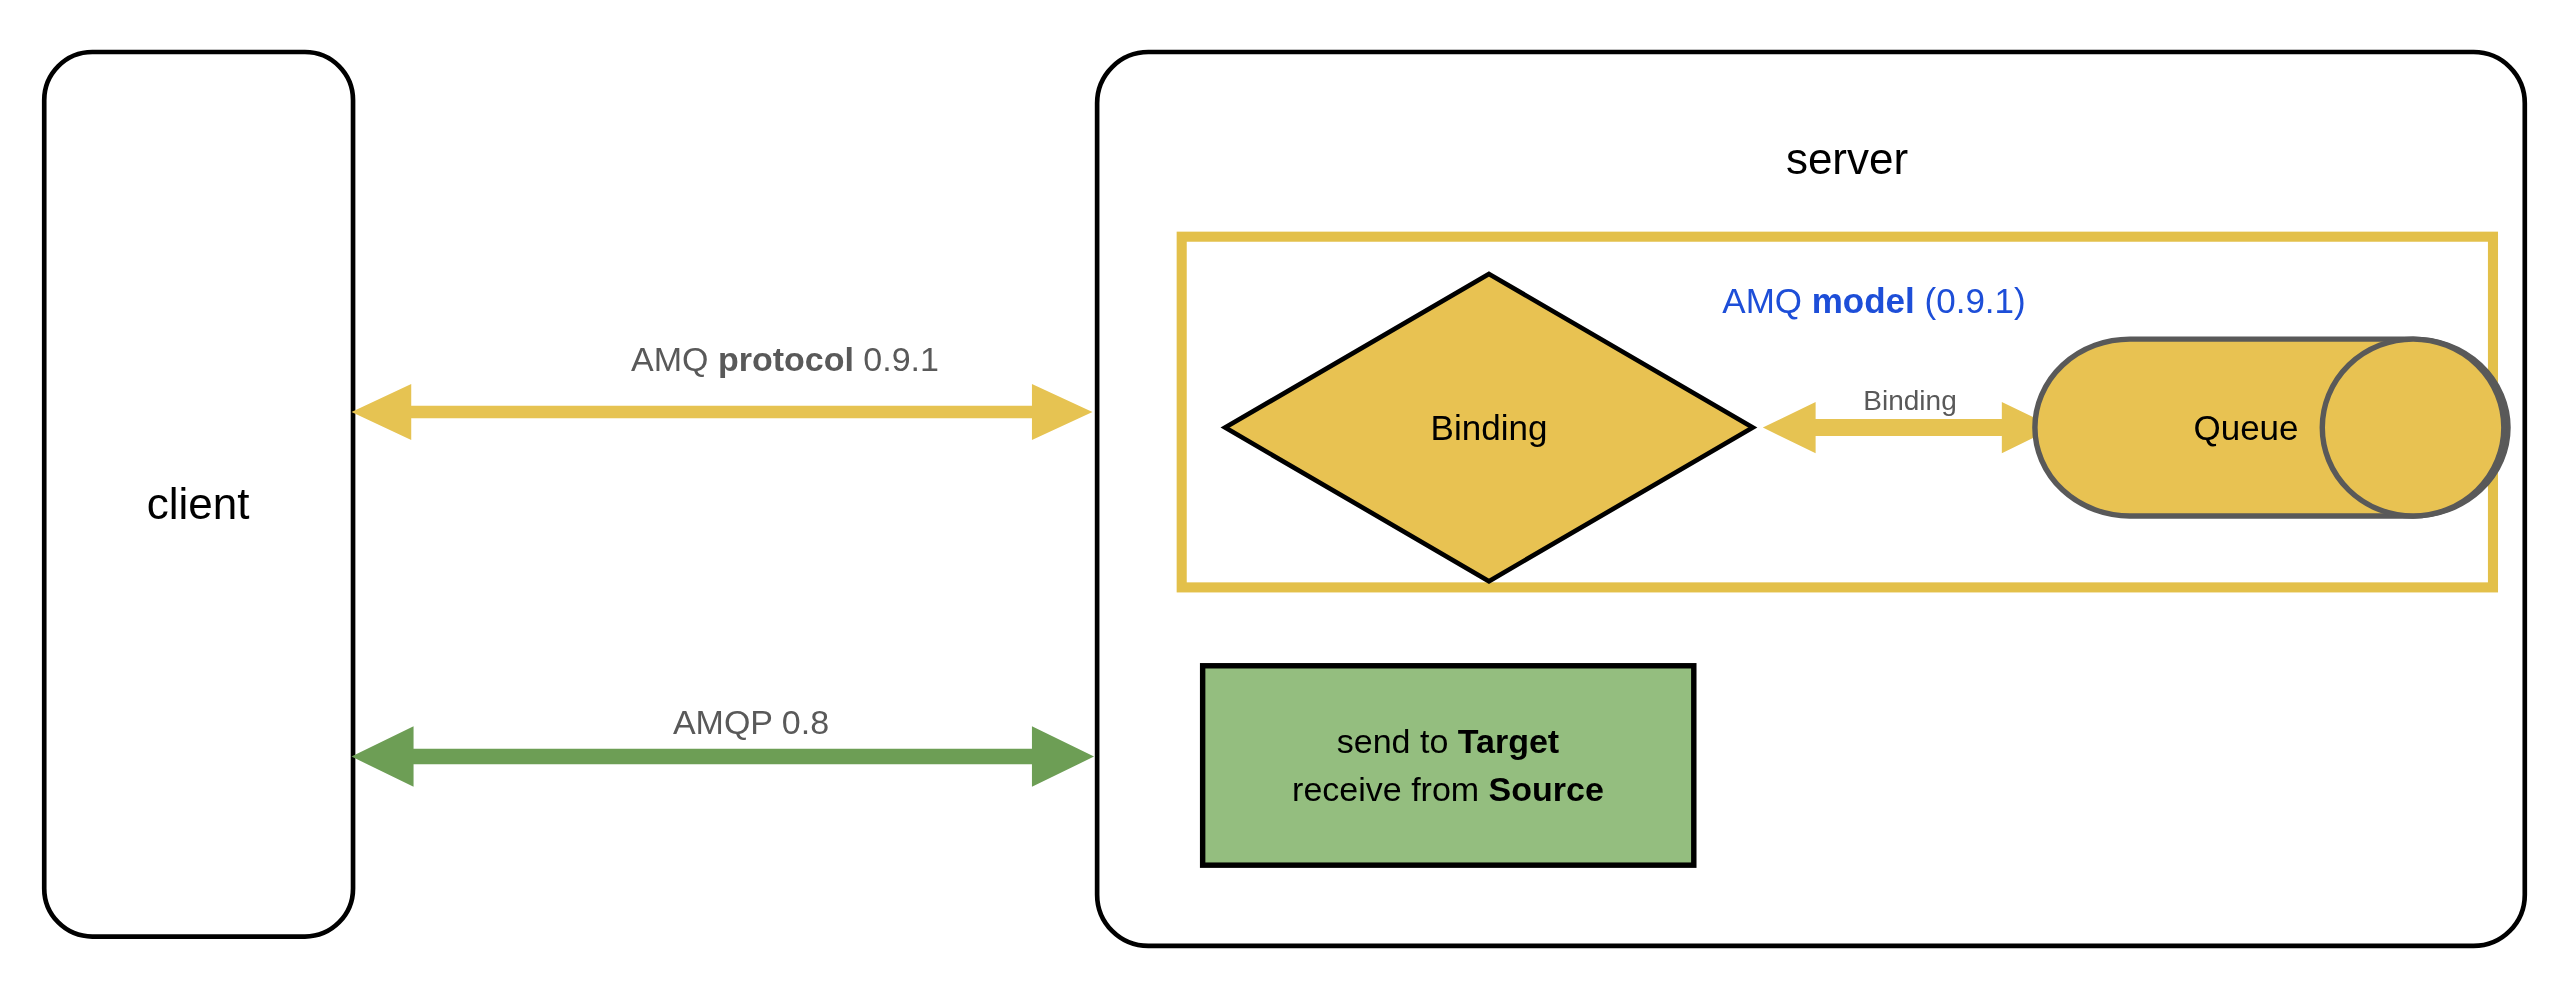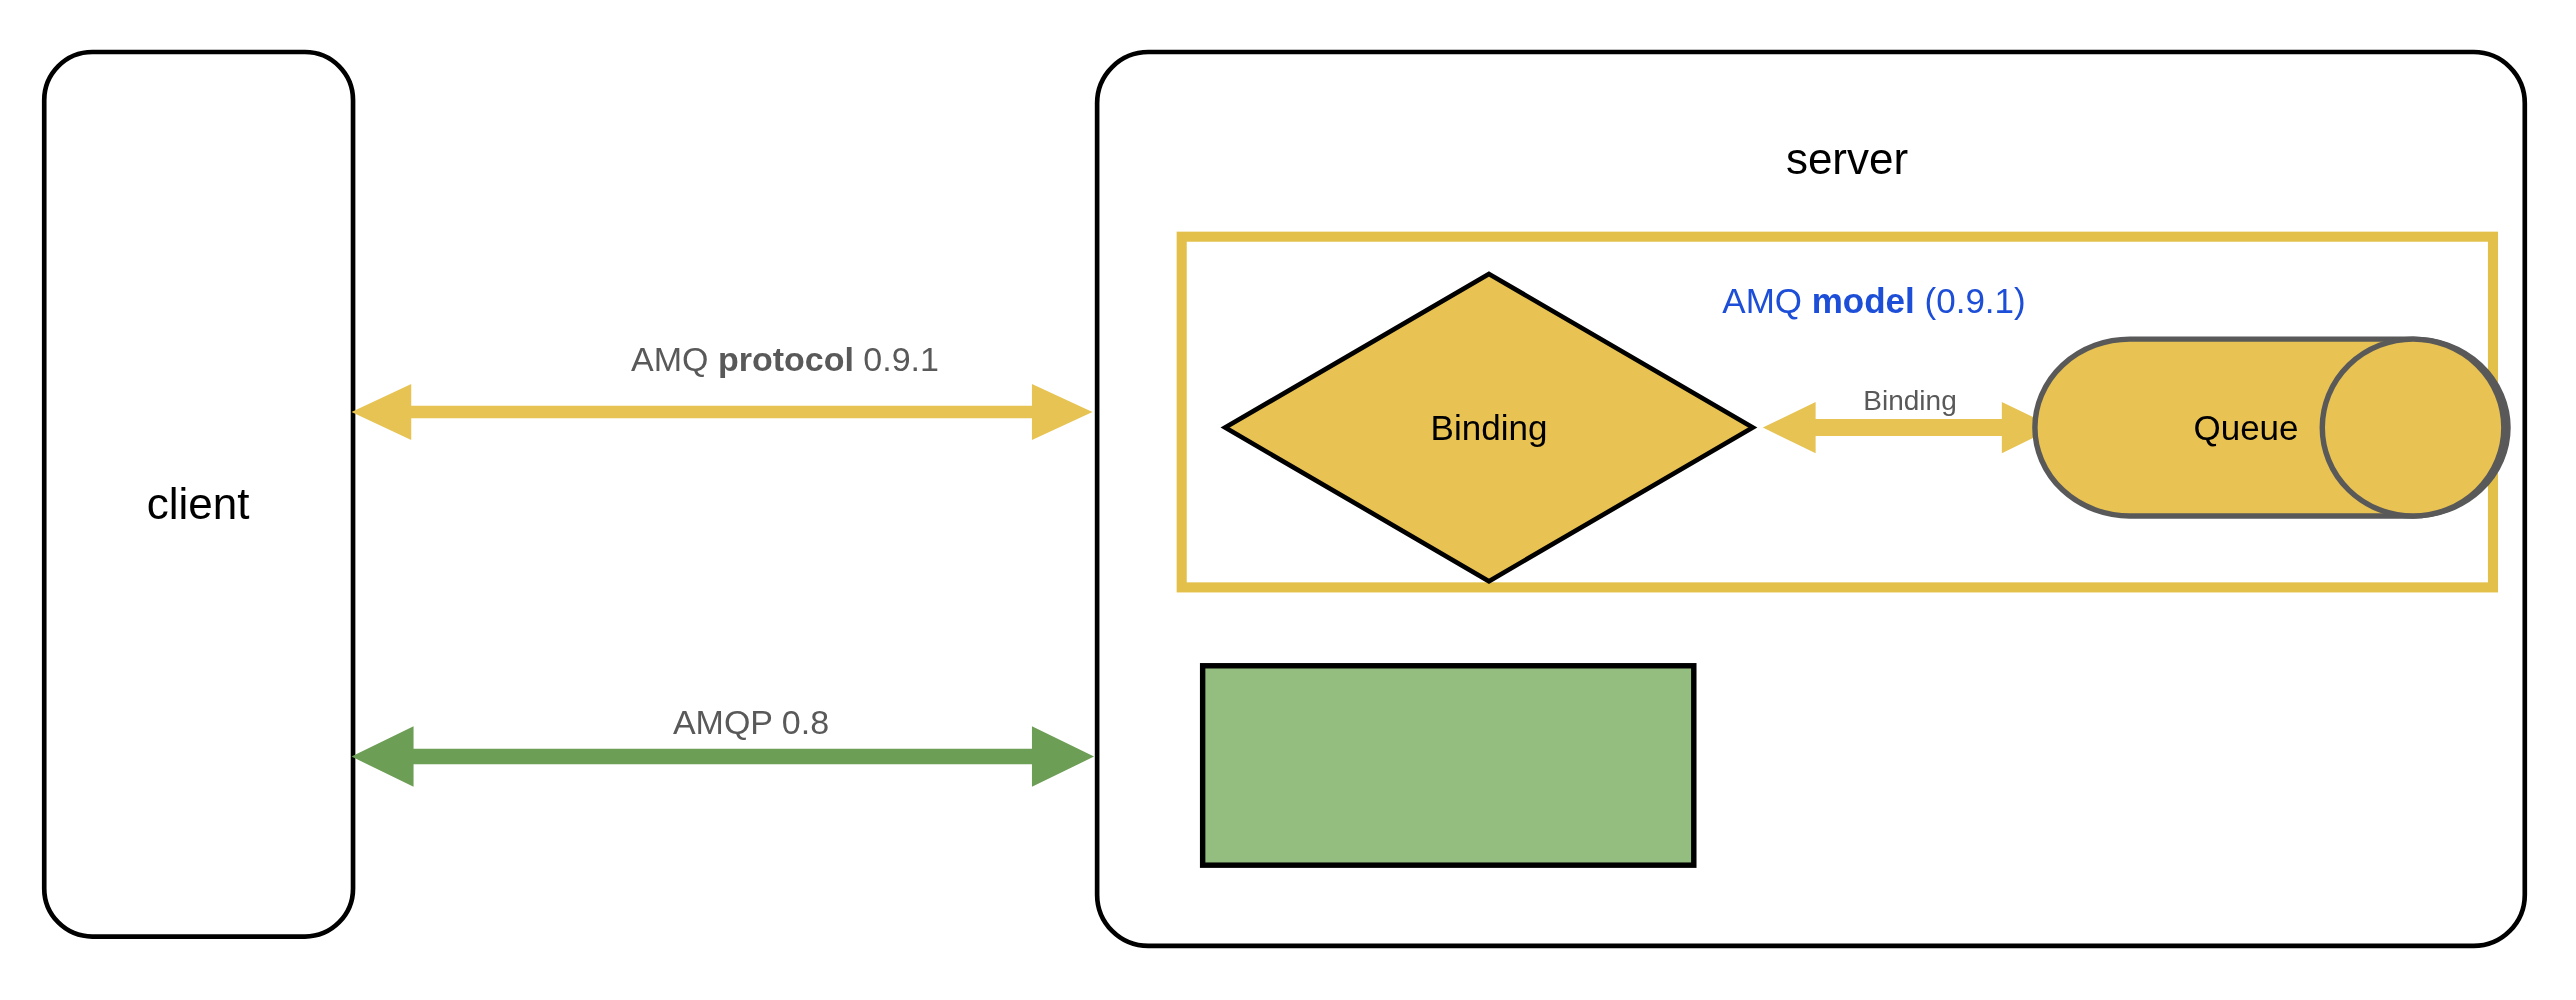--- a/index.html
+++ b/index.html
@@ -148,15 +148,19 @@
   <div class="txt center-anchor lbl-shape" style="left:2246px; top:428px;">Queue</div>
 
   <div class="txt center-anchor lbl-binding" style="left:1910px; top:401px;">Binding</div>
 
   <div class="txt center-anchor lbl-protocol" style="left:785px; top:360px;">
     <span>AMQ </span><span class="b">protocol</span><span> 0.9.1</span>
   </div>
 
   <div class="txt center-anchor lbl-amqp" style="left:751px; top:723px;">AMQP 0.8</div>
 
+  <div class="txt center-anchor lbl-green-box" style="left:1448px; top:765px;">
+    <div><span>send to </span><span class="b">Target</span></div>
+    <div><span>receive from </span><span class="b">Source</span></div>
+  </div>
 
 </div>
 
 
 </body></html>

